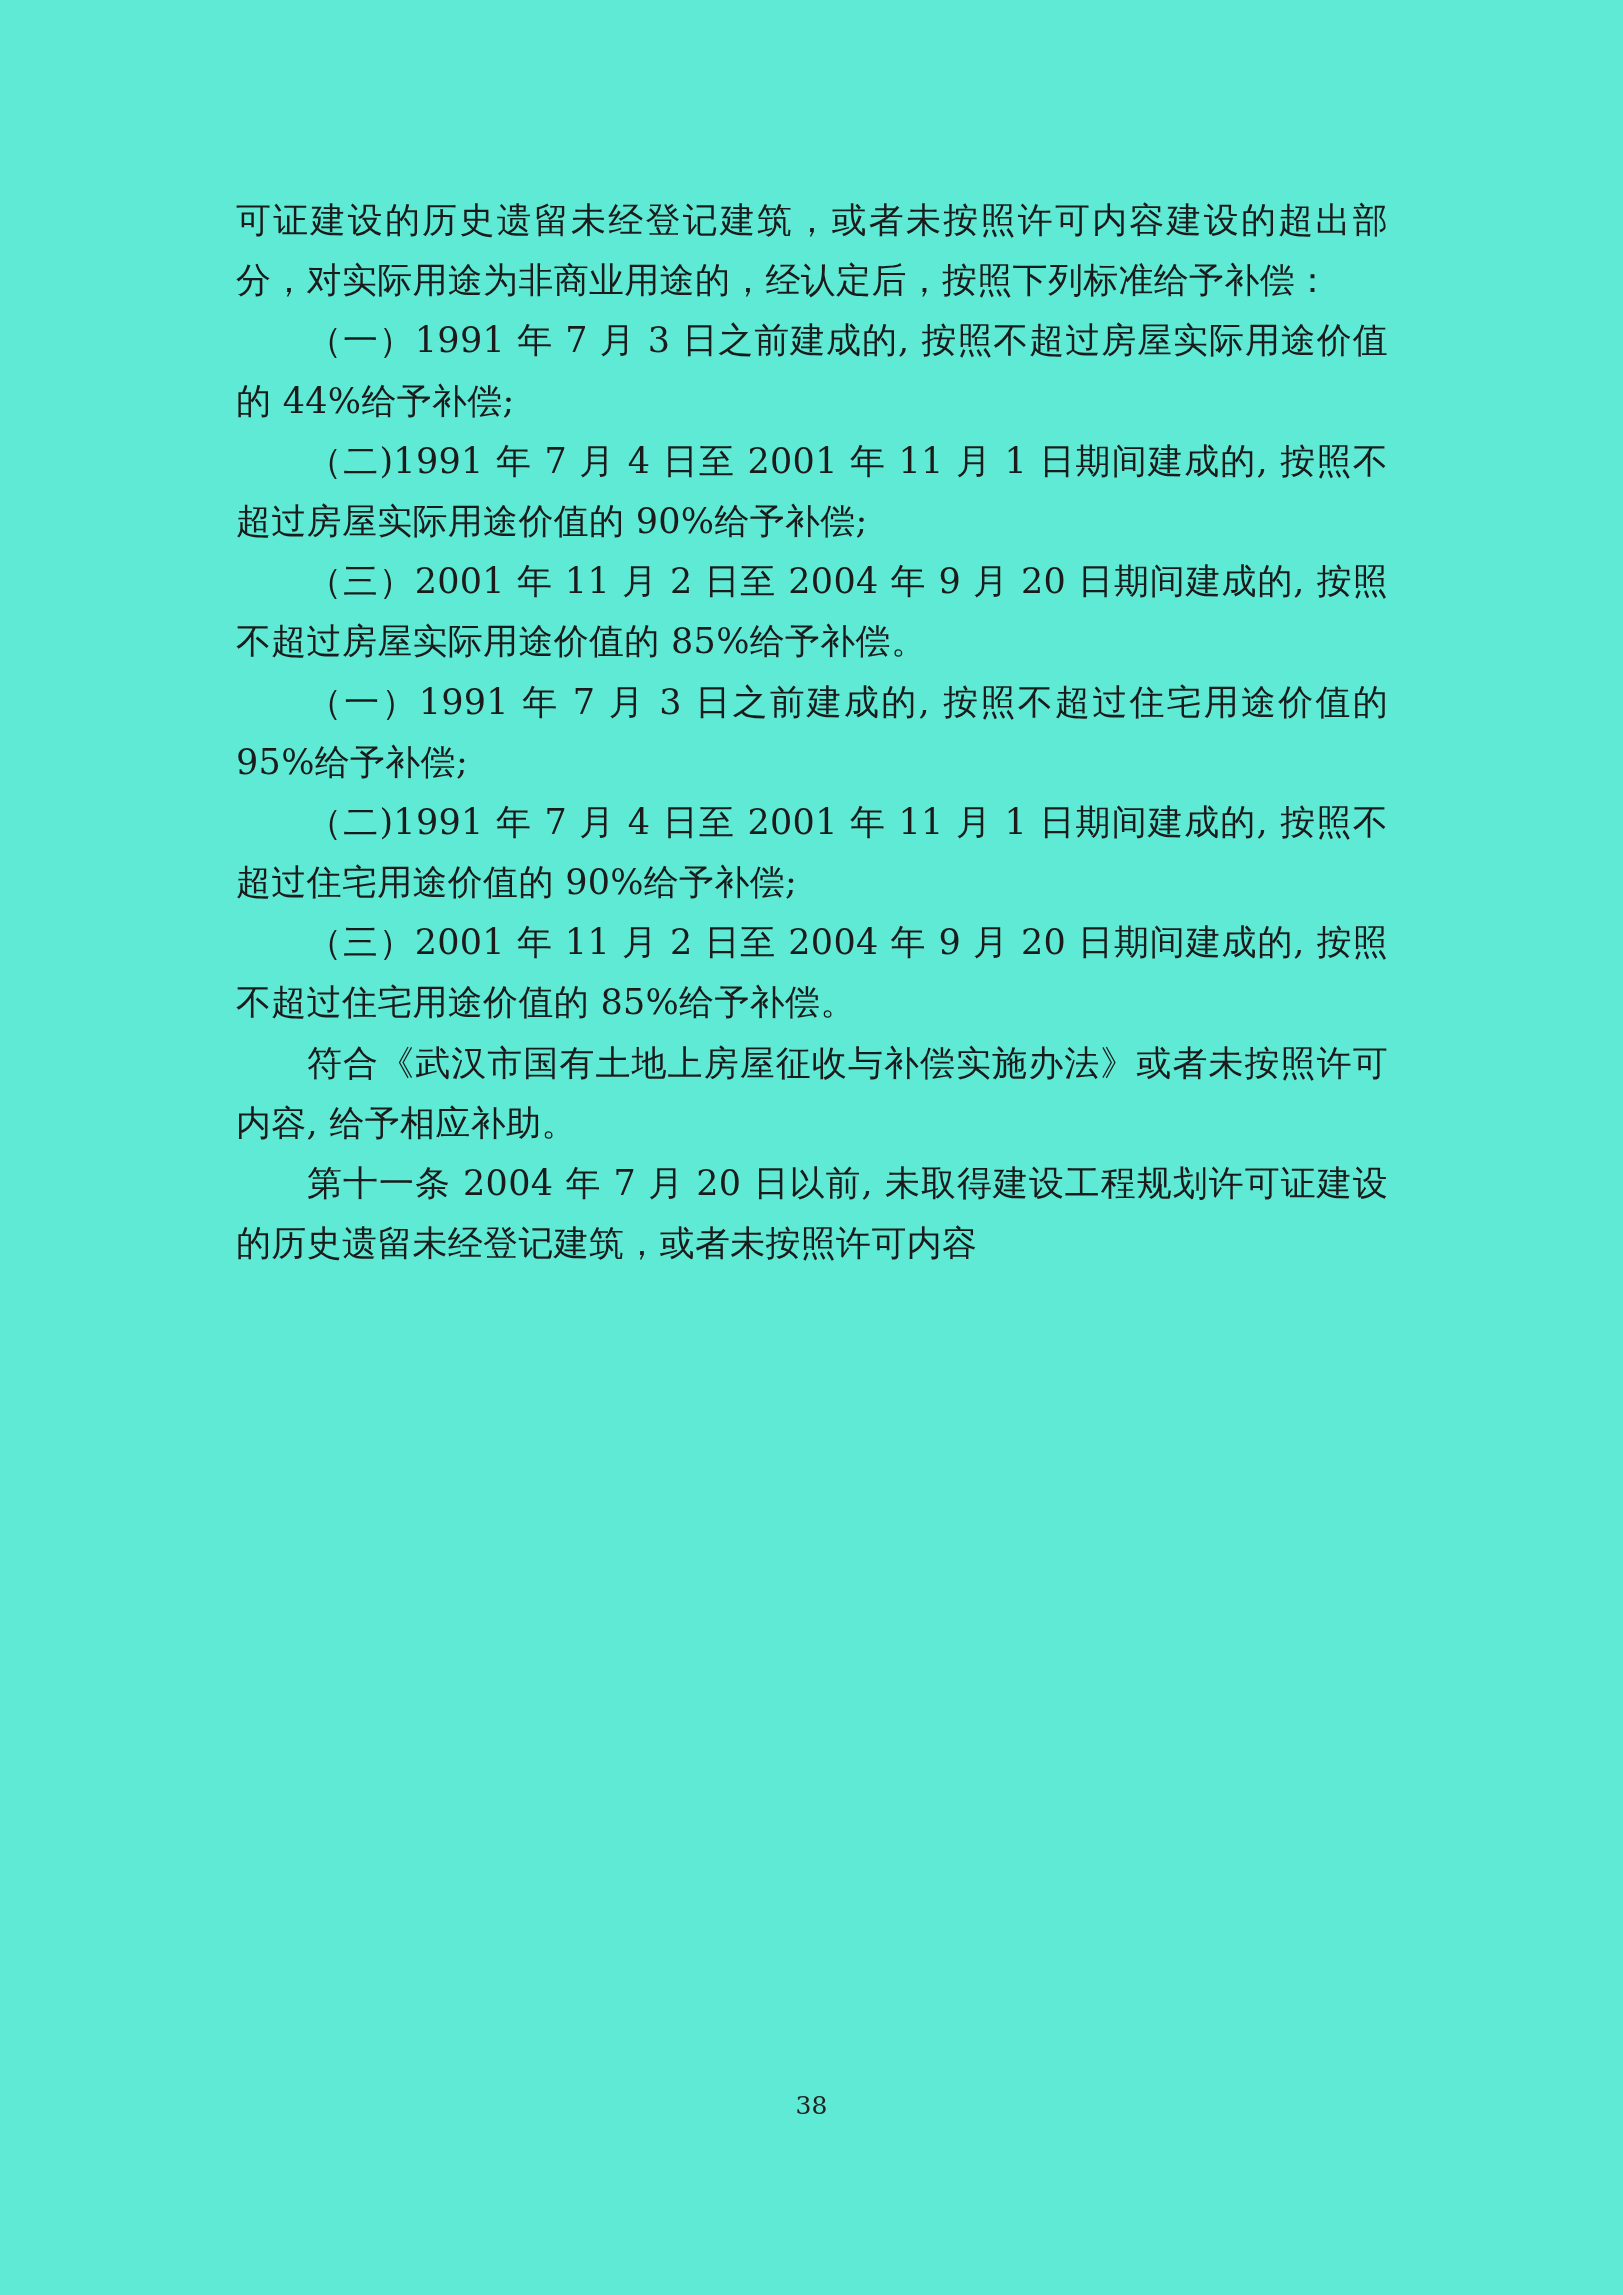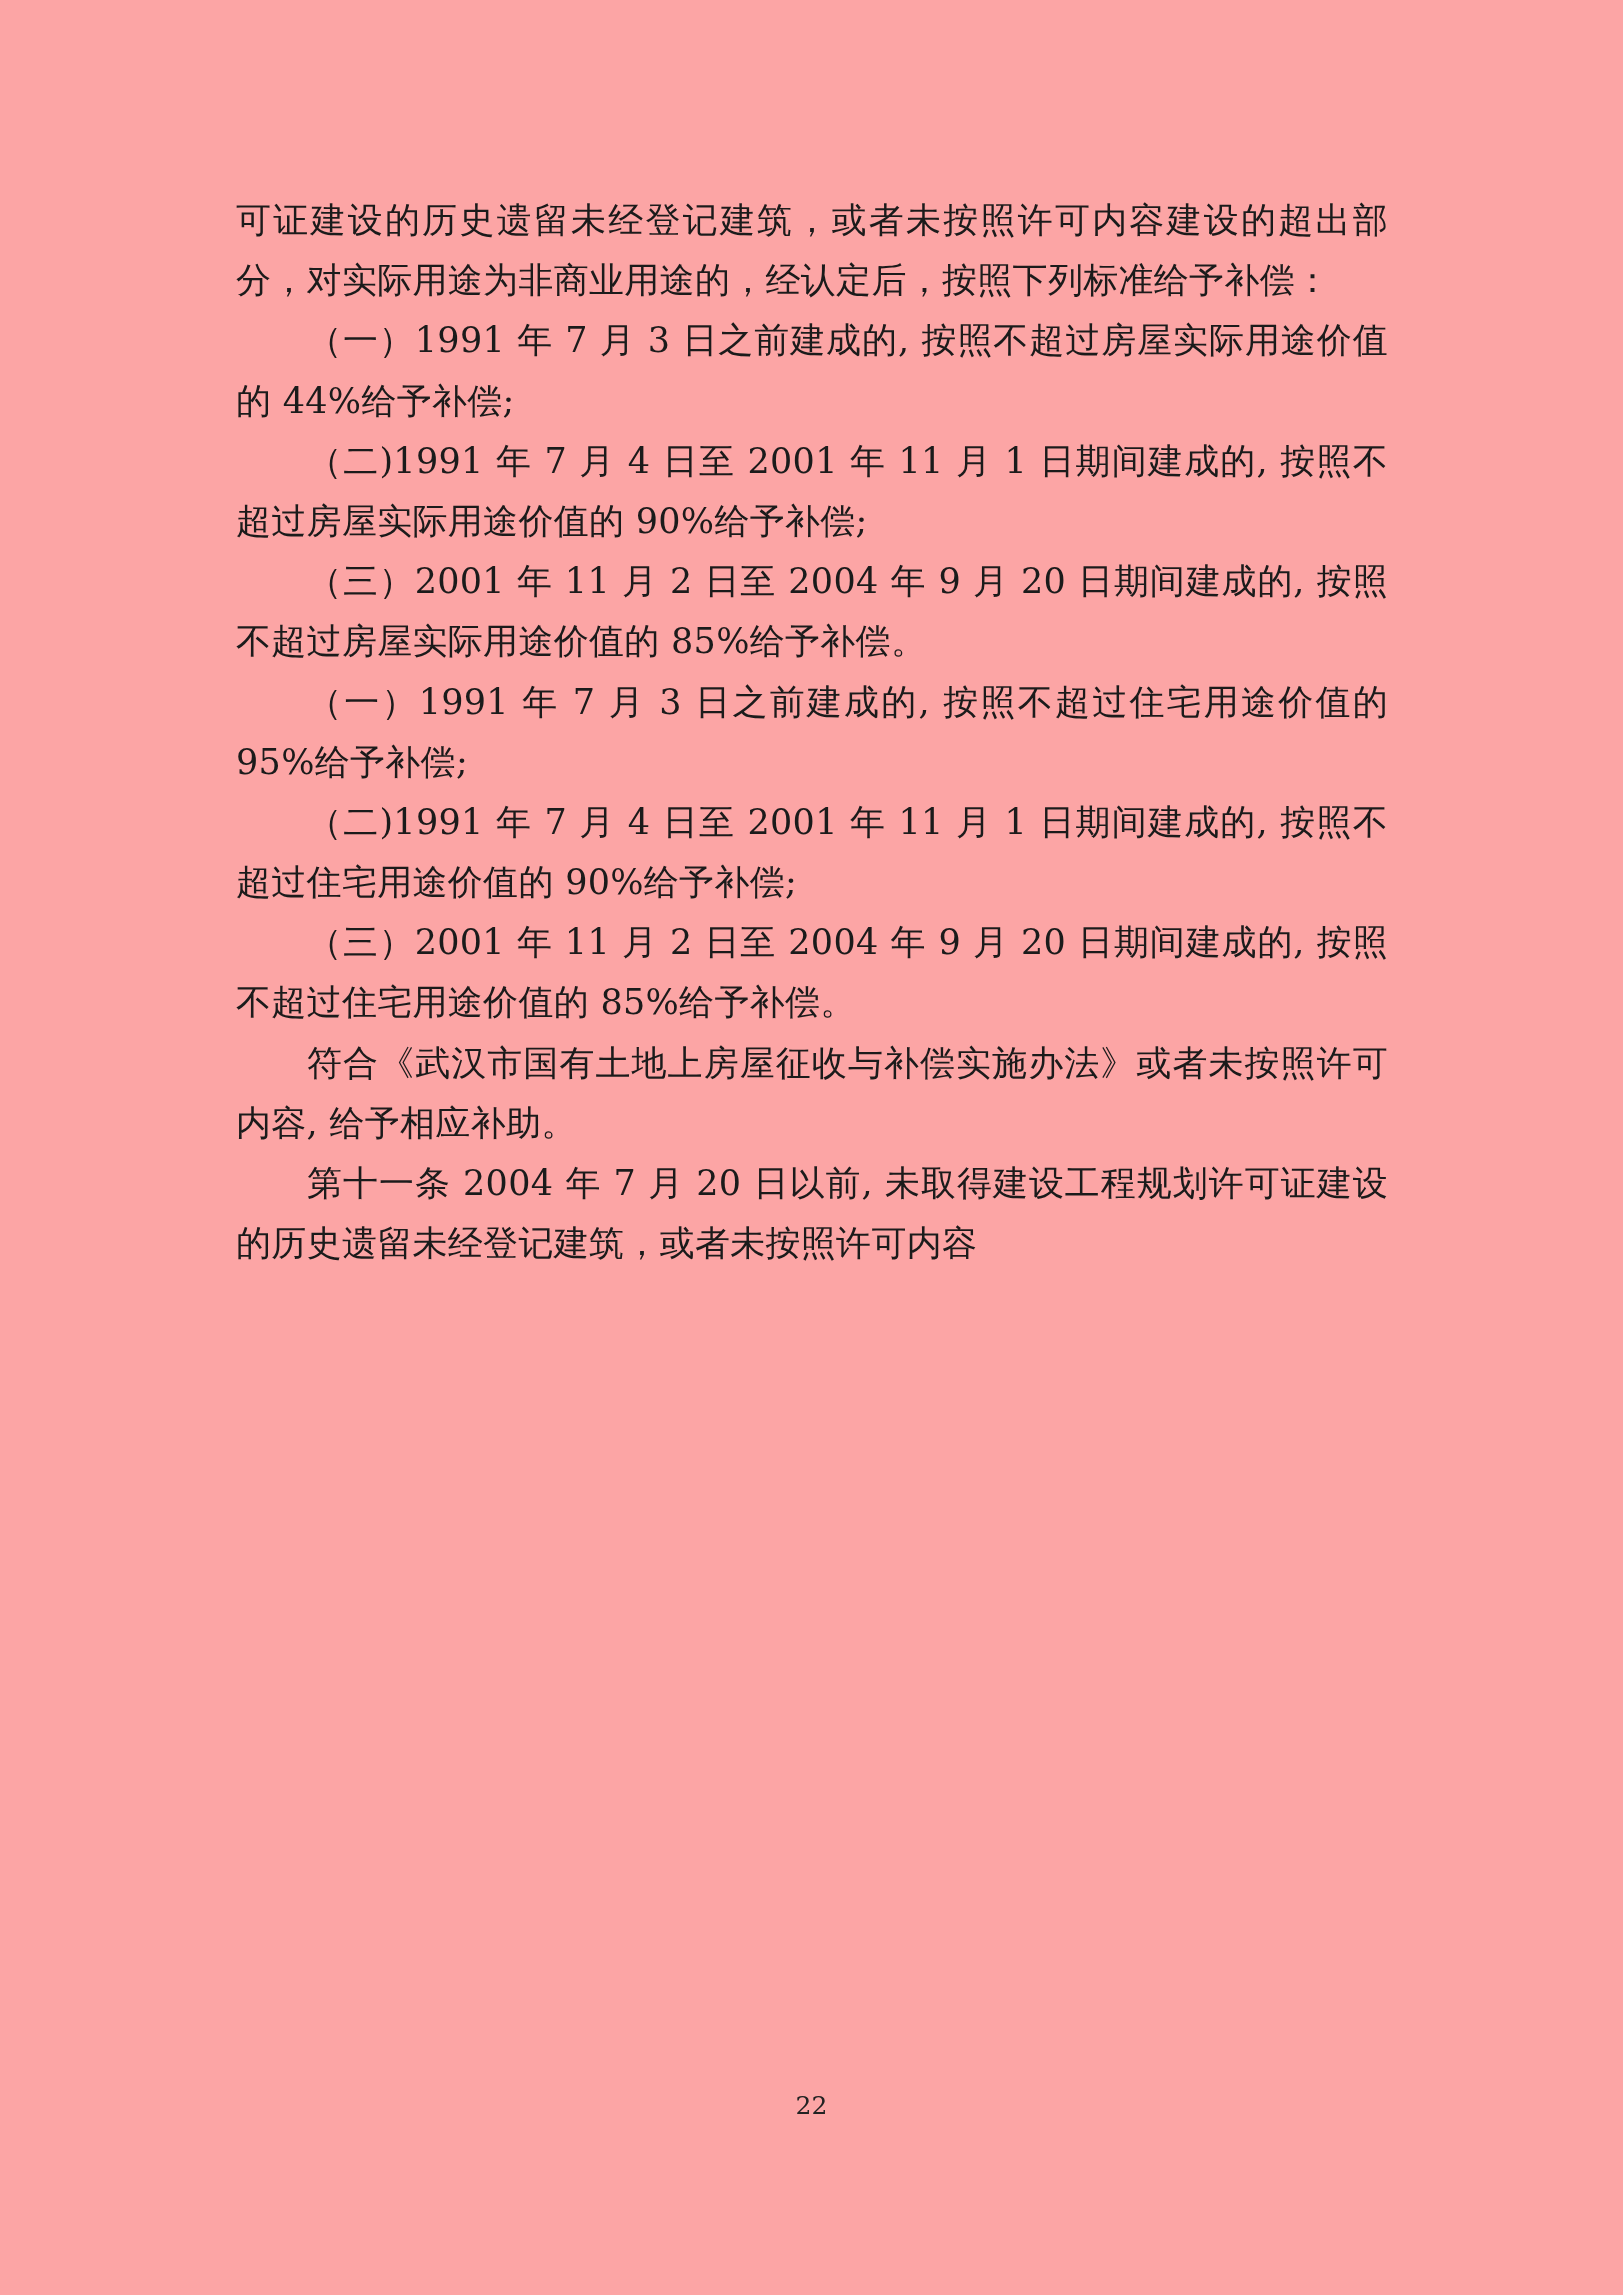--- a/index.html
+++ b/index.html
@@ -14,21 +14,21 @@
     color: #1a1a1a;
     position: relative;
     overflow: hidden;
   }
   .page {
     position: absolute;
     top: 0;
     left: 0;
     width: 1623px;
     height: 2295px;
-    background: #fca5a5;
+    background: #5eead4;
   }
   .content {
     position: absolute;
     left: 236px;
     top: 190px;
     width: 1152px;
   }
   .para {
     font-size: 35px;
     line-height: 1.72;
@@ -63,15 +63,15 @@
     <p class="para noindent">可证建设的历史遗留未经登记建筑，或者未按照许可内容建设的超出部分，对实际用途为非商业用途的，经认定后，按照下列标准给予补偿：</p>
     <p class="para indent">（一）1991 年 7 月 3 日之前建成的, 按照不超过房屋实际用途价值的 44%给予补偿;</p>
     <p class="para indent">（二)1991 年 7 月 4 日至 2001 年 11 月 1 日期间建成的, 按照不超过房屋实际用途价值的 90%给予补偿;</p>
     <p class="para indent">（三）2001 年 11 月 2 日至 2004 年 9 月 20 日期间建成的, 按照不超过房屋实际用途价值的 85%给予补偿。</p>
     <p class="para indent">（一）1991 年 7 月 3 日之前建成的, 按照不超过住宅用途价值的 95%给予补偿;</p>
     <p class="para indent">（二)1991 年 7 月 4 日至 2001 年 11 月 1 日期间建成的, 按照不超过住宅用途价值的 90%给予补偿;</p>
     <p class="para indent">（三）2001 年 11 月 2 日至 2004 年 9 月 20 日期间建成的, 按照不超过住宅用途价值的 85%给予补偿。</p>
     <p class="para indent">符合《武汉市国有土地上房屋征收与补偿实施办法》或者未按照许可内容, 给予相应补助。</p>
     <p class="para indent">第十一条 2004 年 7 月 20 日以前, 未取得建设工程规划许可证建设的历史遗留未经登记建筑，或者未按照许可内容</p>
   </div>
-  <div class="page-number">22</div>
+  <div class="page-number">38</div>
 </div>
 
 
 </body></html>

